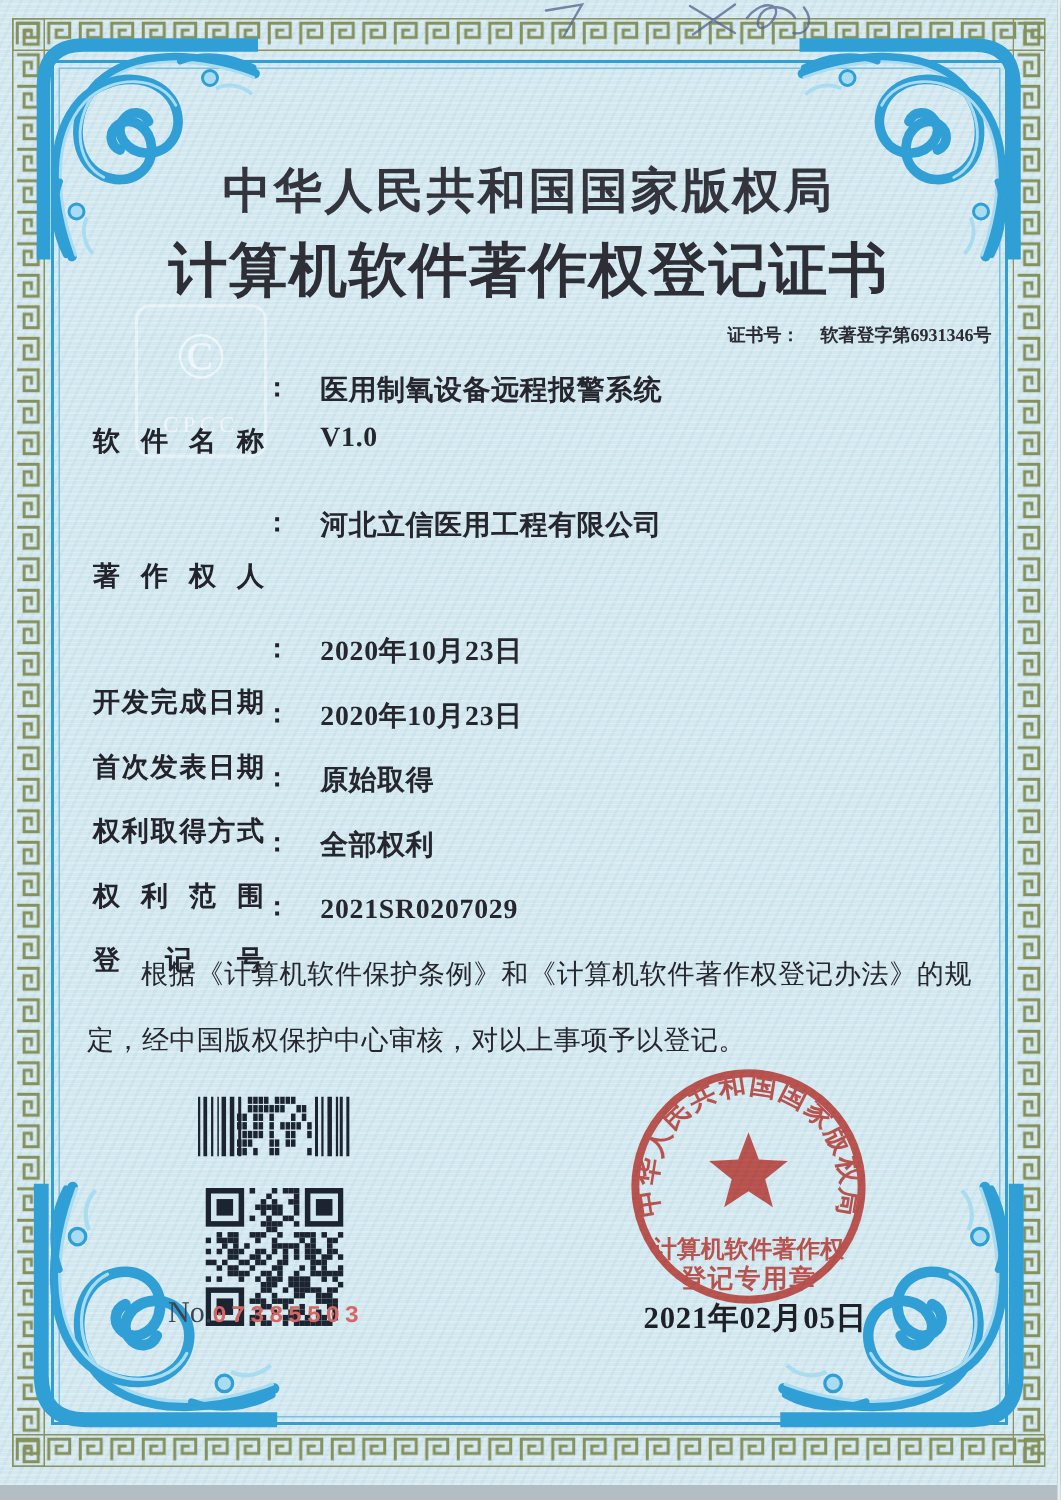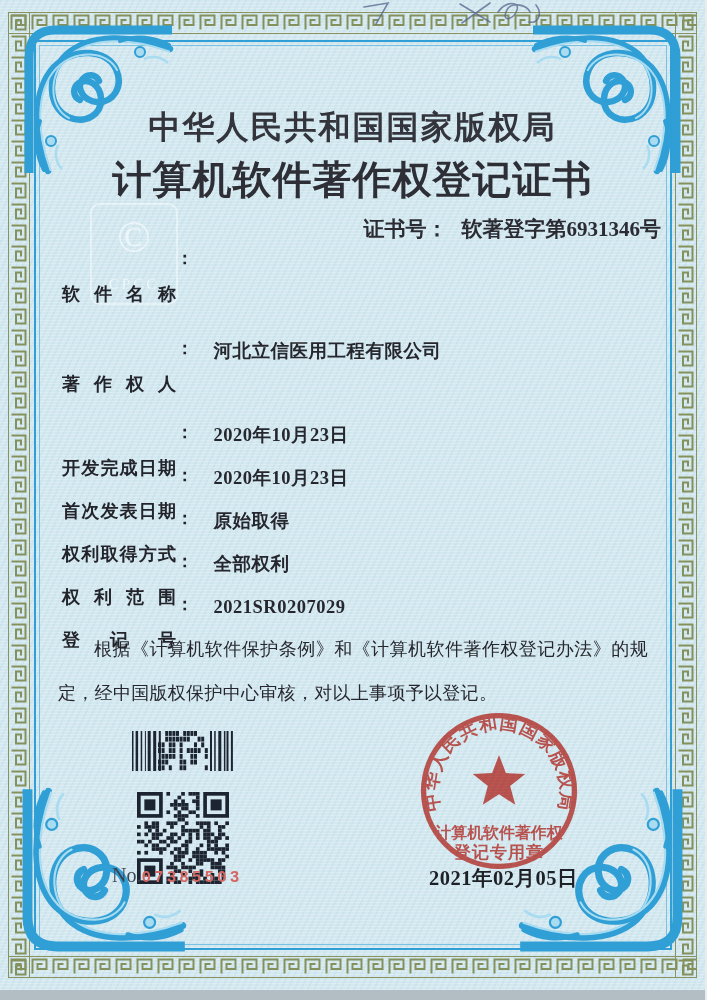--- a/index.html
+++ b/index.html
@@ -24,21 +24,21 @@
   .corner{position:absolute;width:150px;height:150px;pointer-events:none;}
   .corner.tl{left:24px;top:25px;}
   .corner.tr{left:531px;top:25px;transform:scaleX(-1);}
   .corner.bl{left:22px;top:787px;width:165px;height:165px;transform:scaleY(-1);}
   .corner.br{left:518px;top:787px;width:165px;height:165px;transform:scale(-1,-1);}
 
   .authority{position:absolute;left:0;top:106px;width:100%;text-align:center;
     font-size:32px;font-weight:700;letter-spacing:2px;color:#33343c;}
   .main-title{position:absolute;left:0;top:153px;width:100%;text-align:center;
     font-size:39px;font-weight:700;letter-spacing:1px;color:#2e2f36;}
-  .certno{position:absolute;top:215px;right:44px;font-size:21px;font-weight:700;color:#2b2c33;margin-left:32px;}
+  .certno{position:absolute;top:215px;right:44px;font-size:12px;font-weight:700;color:#2b2c33;margin-left:32px;}
   .certno .lbl{margin-right:14px;}
 
   .field{position:absolute;left:62px;display:flex;align-items:flex-start;}
   .f-label{width:114px;font-size:18px;font-weight:700;
     text-align:justify;text-align-last:justify;display:inline-block;white-space:nowrap;margin-top:36px;}
   .f-colon{font-size:17.5px;font-weight:700;margin-right:20px;}
   .f-value{font-size:18.5px;font-weight:700;letter-spacing:.5px;color:#26272e;line-height:1.7;}
   .f-value .v2{display:block;}
 
   .statement{position:absolute;left:58px;top:628px;width:590px;font-size:18px;
@@ -151,20 +151,21 @@
 
   <div class="authority">中华人民共和国国家版权局</div>
   <div class="main-title">计算机软件著作权登记证书</div>
   <div class="certno">
     <span class="lbl">证书号：</span><span>软著登字第6931346号</span>
   </div>
 
   <div class="field" style="top:246px">
     <span class="f-label">软件名称</span>
       <span class="f-colon">：</span>
+    <div class="f-value"><span>医用制氧设备远程报警系统</span><span class="v2">V1.0</span></div>
   </div>
   <div class="field" style="top:336px">
     <span class="f-label">著作权人</span>
       <span class="f-colon">：</span>
     <div class="f-value">河北立信医用工程有限公司</div>
   </div>
   <div class="field" style="top:420px">
     <span class="f-label">开发完成日期</span>
       <span class="f-colon">：</span>
     <div class="f-value">2020年10月23日</div>

